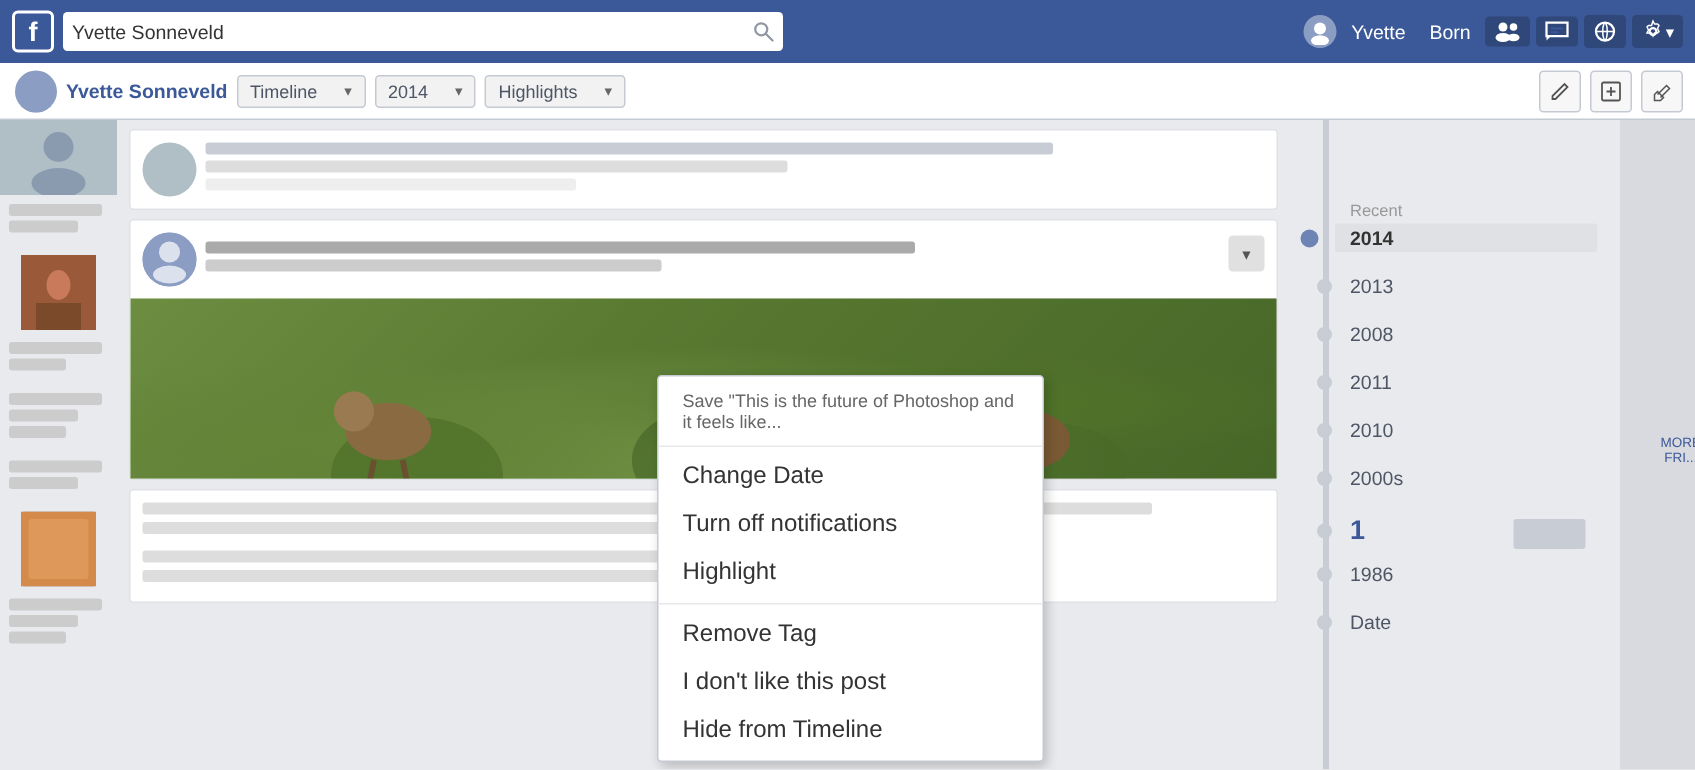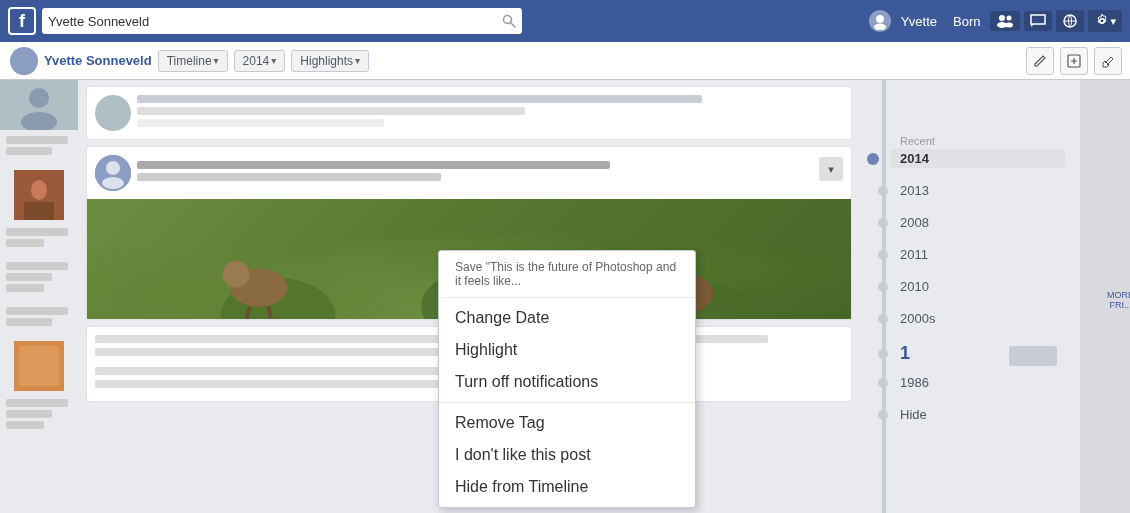--- a/index.html
+++ b/index.html
@@ -87,21 +87,21 @@
     .profile-name {
       font-size: 13px; font-weight: bold; color: #3b5998;
     }
     .profile-bar-btn {
       font-size: 12px; color: #4e5665;
       background: #f2f2f2;
       border: 1px solid #c4c9d2;
       border-radius: 3px;
       padding: 3px 8px;
       cursor: pointer;
-      display: flex; align-items: center; gap: 2px;
+      display: flex; align-items: center; gap: 18px;
     }
     .dropdown-arrow { font-size: 10px; color: #666; }
     .profile-bar-spacer { flex: 1; }
     .profile-bar-icons { display: flex; gap: 6px; align-items: center; margin-right: 8px; }
     .pb-icon-btn {
       width: 28px; height: 28px;
       border: 1px solid #c4c9d2;
       border-radius: 3px;
       background: #f7f7f7;
       cursor: pointer;
@@ -550,22 +550,22 @@
       <div class="bfc-line w70"></div>
       <div style="height:6px;"></div>
       <div class="bfc-line w80"></div>
       <div class="bfc-line w50"></div>
     </div>
 
     <div id="dropdown-menu">
       <div class="dm-item small-grey">Save "This is the future of Photoshop and it feels like...</div>
       <div class="dm-separator"></div>
       <div class="dm-item">Change Date</div>
+      <div class="dm-item">Turn off notifications</div>
       <div class="dm-item">Highlight</div>
-      <div class="dm-item">Turn off notifications</div>
       <div class="dm-separator"></div>
       <div class="dm-item">Remove Tag</div>
       <div class="dm-item">I don't like this post</div>
       <div class="dm-item">Hide from Timeline</div>
     </div>
   </div>
 
   <div id="right-sidebar">
     <div class="timeline-bar"></div>
     <div class="timeline-items">
@@ -589,21 +589,21 @@
         <div class="tl-year">2000s</div>
       </div>
       <div class="tl-row">
         <div class="tl-year" style="font-size:18px;color:#3b5998;font-weight:bold;">1</div>
         <div class="tl-thumb" style="background:#c8cdd5; width:48px;height:20px;right:8px;top:2px;"></div>
       </div>
       <div class="tl-row">
         <div class="tl-year">1986</div>
       </div>
       <div class="tl-row">
-        <div class="tl-year">Hide</div>
+        <div class="tl-year">Date</div>
       </div>
     </div>
   </div>
 
   <div id="far-right">
     <div class="fr-thumb" style="background:#b8a8c8;"></div>
     <div class="fr-thumb" style="background:#a8b8c8;"></div>
     <div class="fr-thumb" style="background:#c8a8a8;"></div>
     <div class="fr-thumb" style="background:#e858c8;"></div>
     <div class="fr-thumb" style="background:#b8c8a8;"></div>

